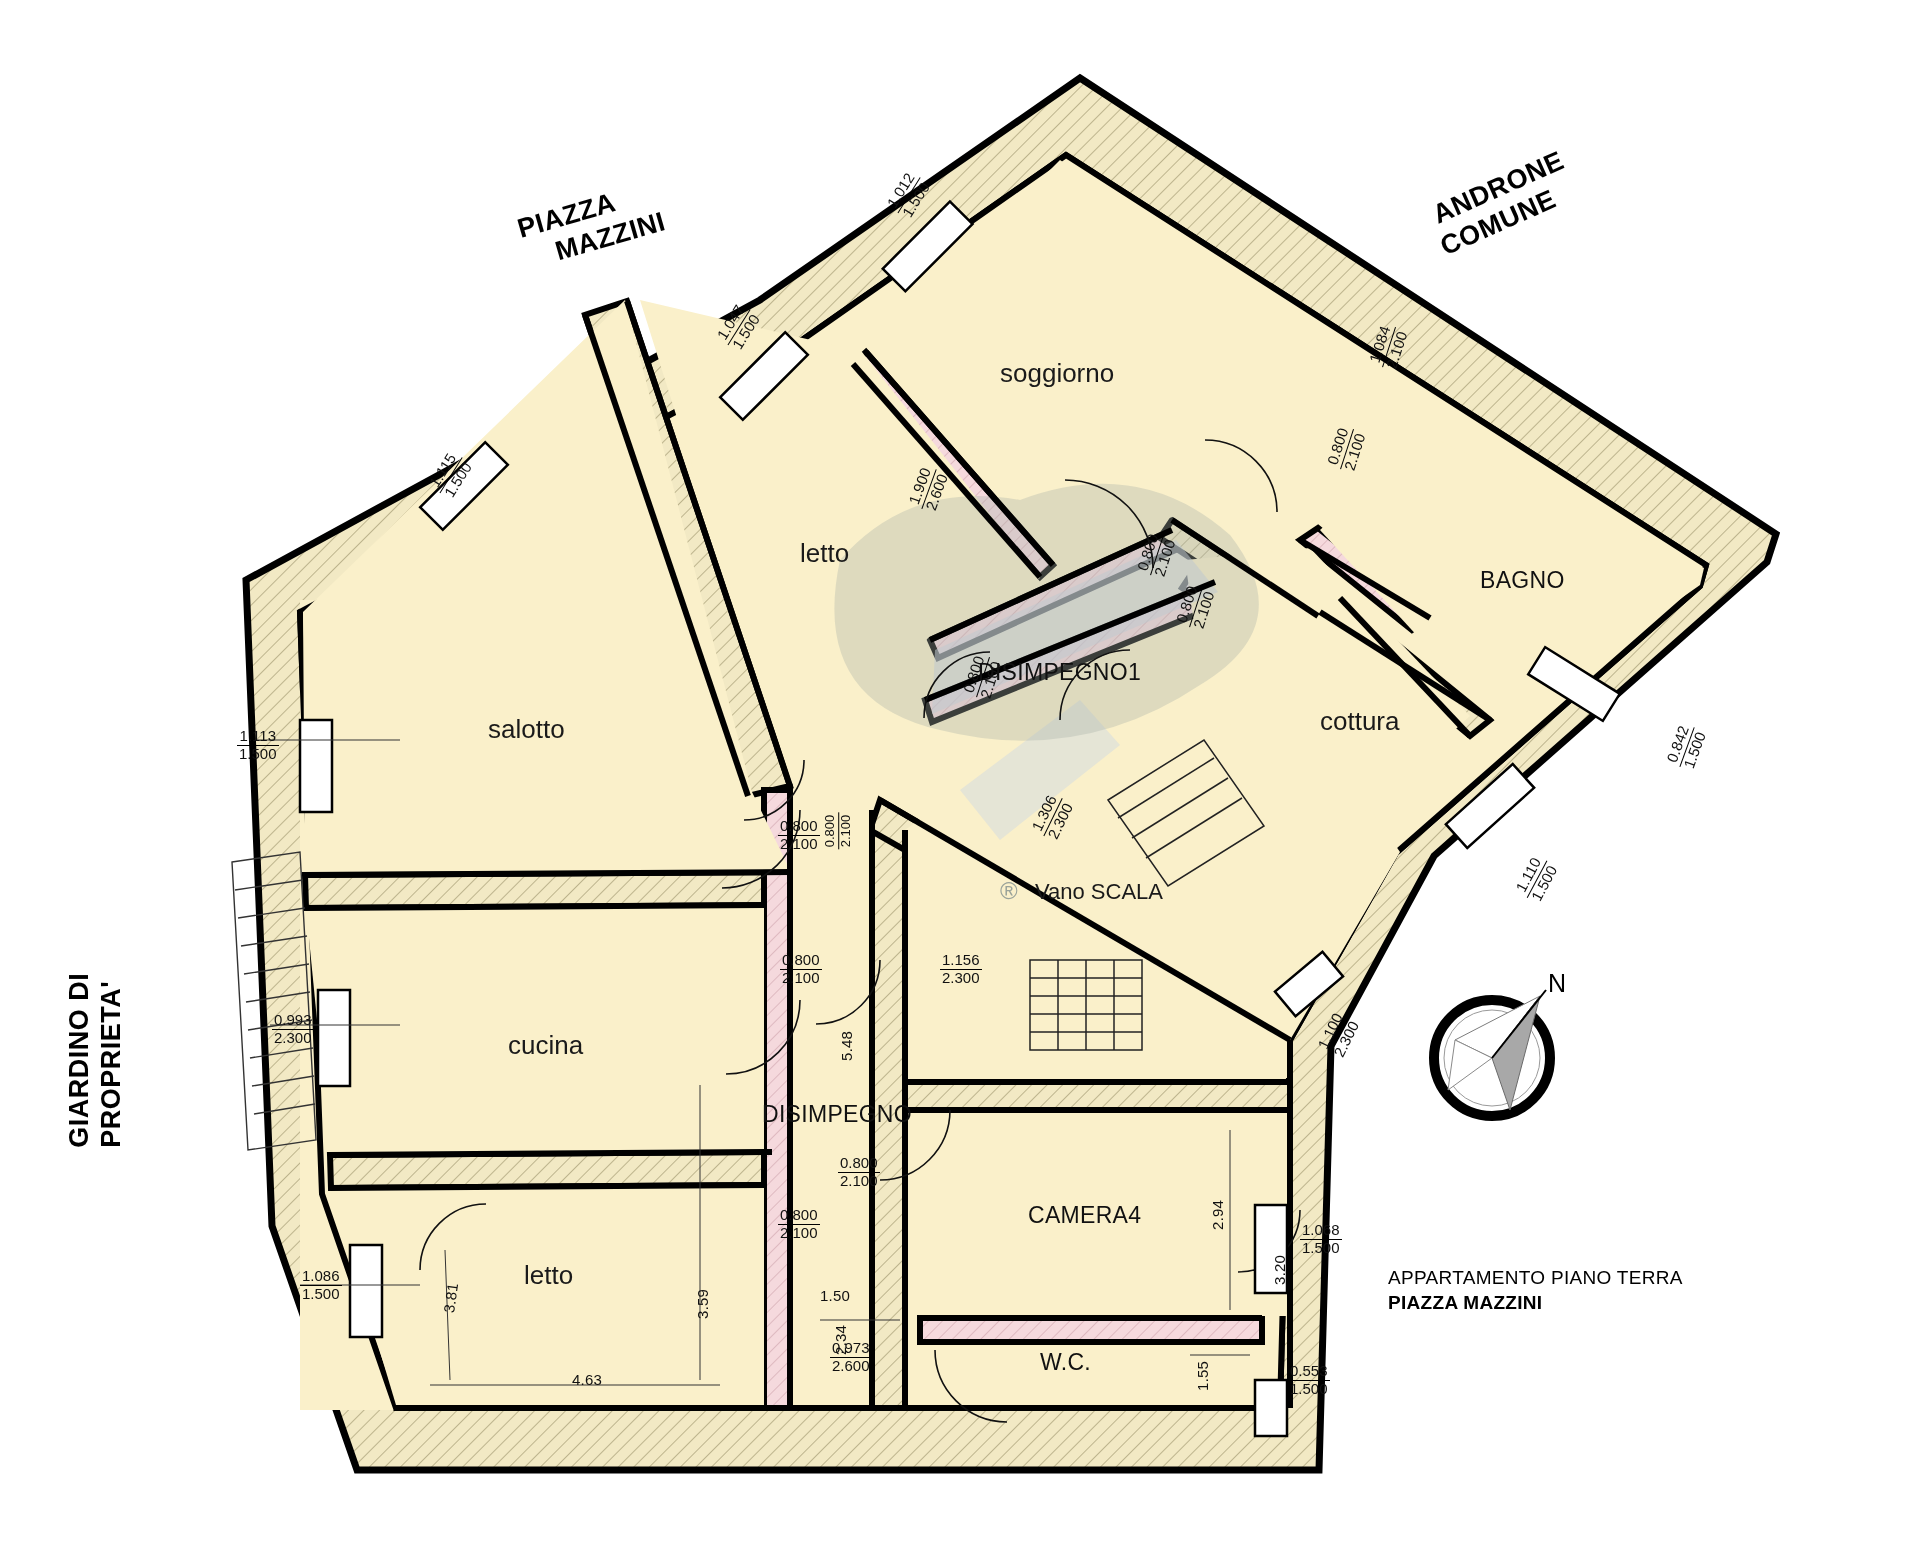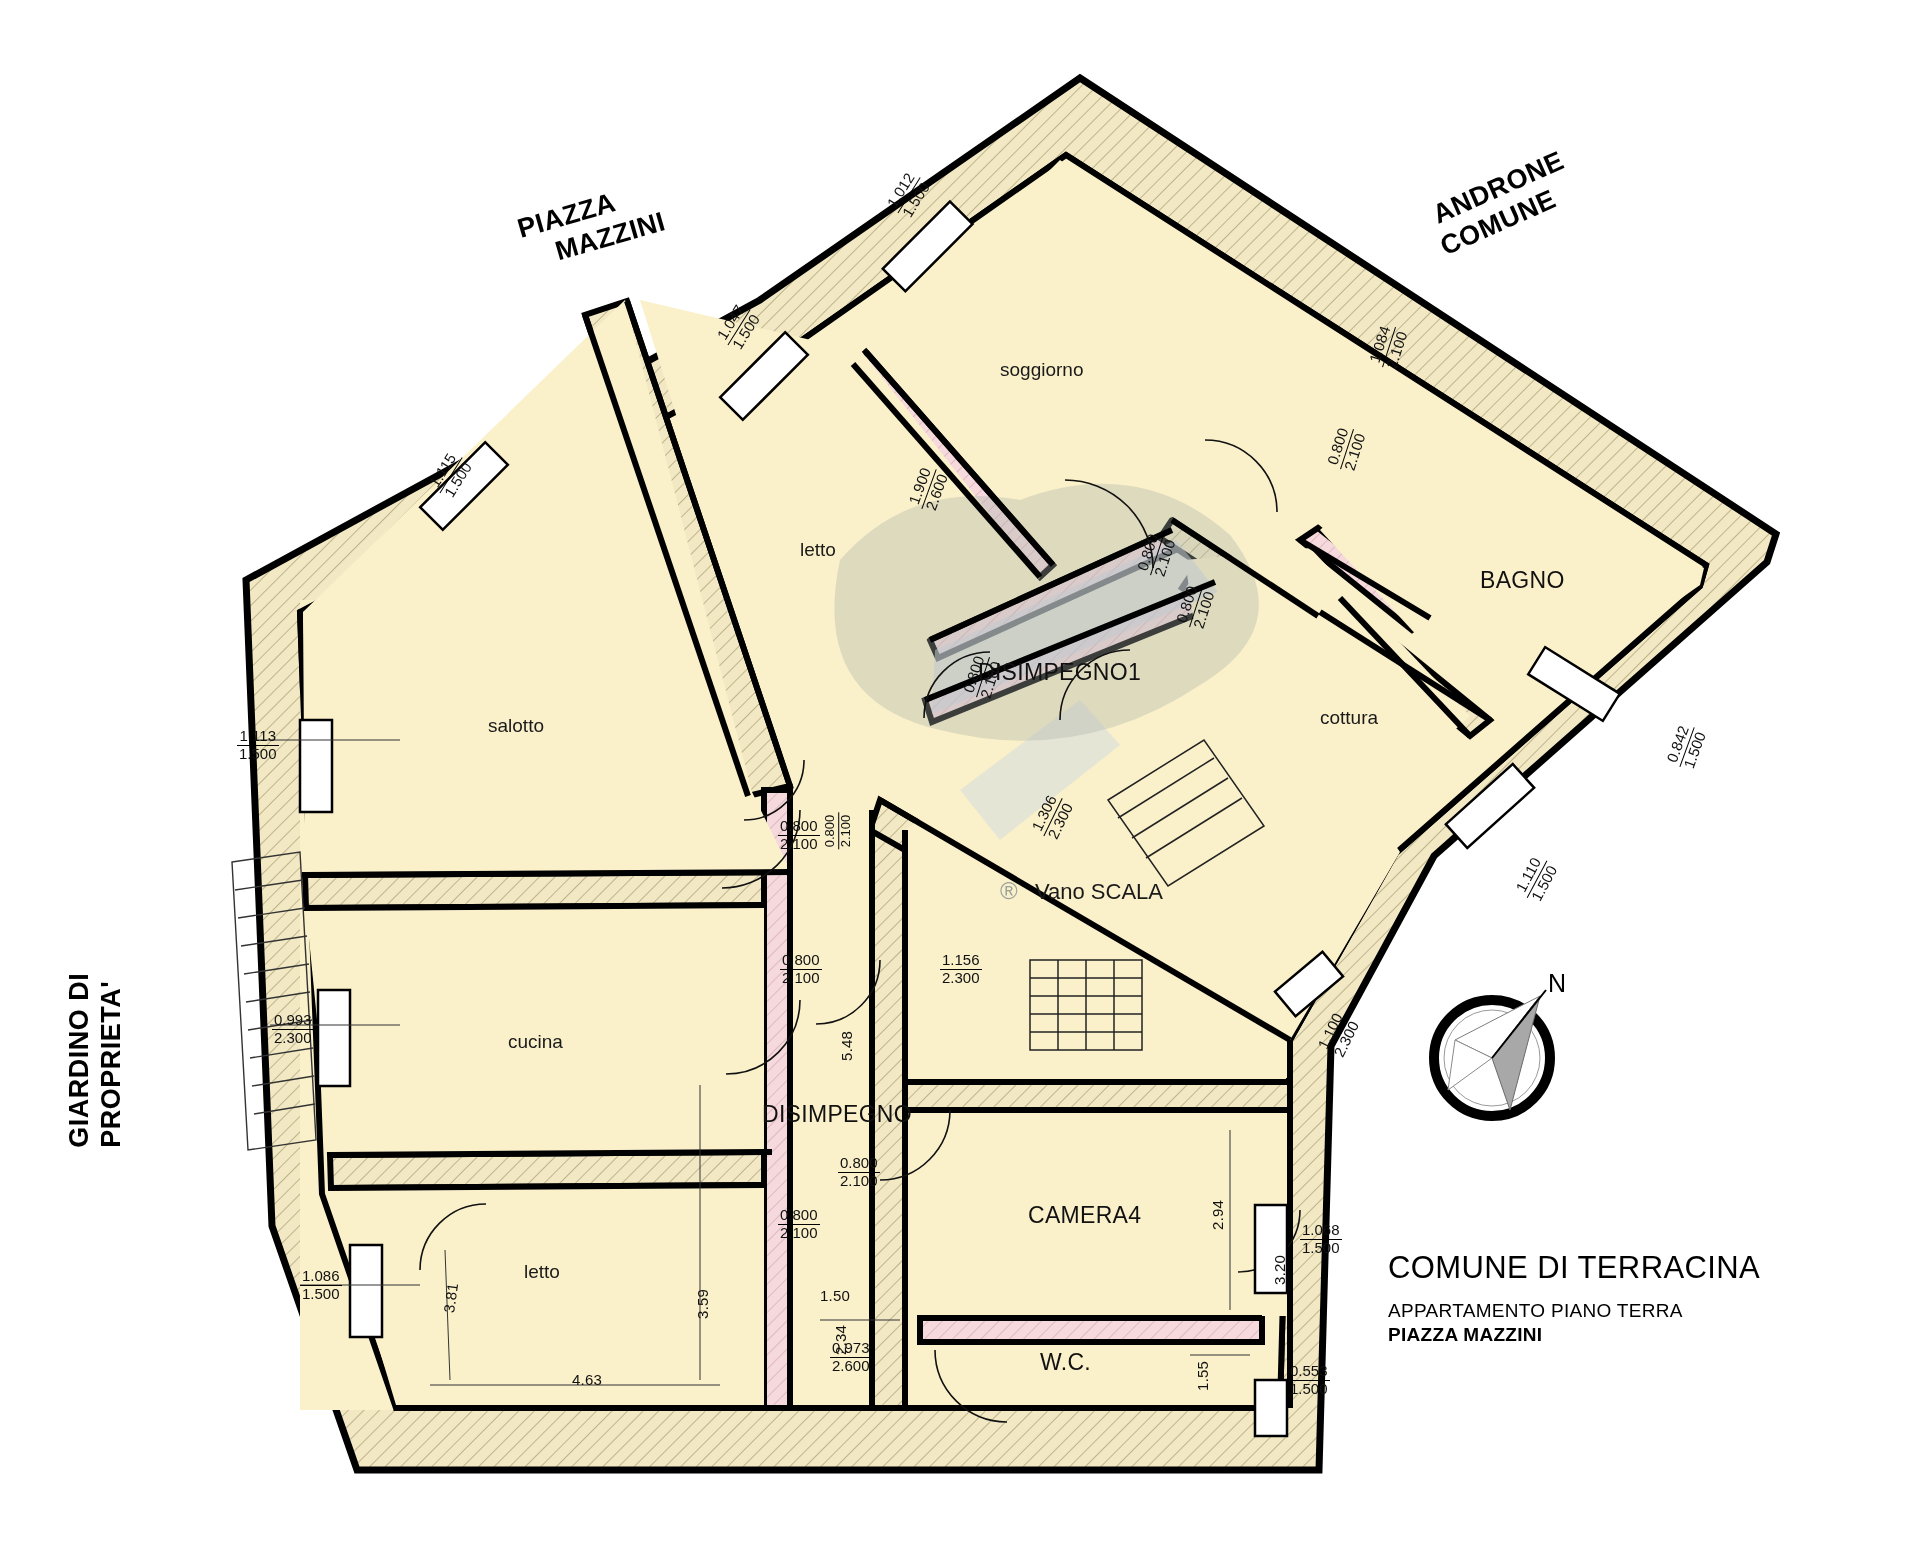--- a/index.html
+++ b/index.html
@@ -1,20 +1,20 @@
 <!DOCTYPE html>
 <html><head>
 <meta charset="utf-8">
 <style>
   html,body{margin:0;padding:0;background:#ffffff;}
   body{width:1920px;height:1552px;position:relative;overflow:hidden;
        font-family:"Liberation Sans",sans-serif;color:#000;}
   #plan{position:absolute;left:0;top:0;width:1920px;height:1552px;}
   .lbl{position:absolute;white-space:nowrap;line-height:1.05;}
-  .room{font-size:19px;color:#1a1a1a;}
+  .room{font-size:26px;color:#1a1a1a;}
   .room-caps{font-size:23px;color:#111;letter-spacing:.3px;}
   .dim{font-size:15px;color:#111;letter-spacing:.2px;}
   .dim2{font-size:15px;color:#111;line-height:1.12;text-align:center;}
   .dim2 .a{display:block;border-bottom:1.3px solid #000;padding:0 2px;}
   .dim2 .b{display:block;padding:0 2px;}
   .ext{font-size:27px;font-weight:700;letter-spacing:.5px;}
   .title-1{font-size:31px;letter-spacing:.4px;}
   .title-2{font-size:19px;letter-spacing:.3px;}
   .north-n{font-size:25px;}
 </style>
@@ -409,16 +409,15 @@
 <div class="lbl dim" style="left:832px;top:1038px;transform:rotate(-90deg);">5.48</div>
 <div class="lbl dim" style="left:820px;top:1288px;">1.50</div>
 <div class="lbl dim" style="left:826px;top:1332px;transform:rotate(-90deg);">2.34</div>
 <div class="lbl dim" style="left:1203px;top:1207px;transform:rotate(-90deg);">2.94</div>
 <div class="lbl dim" style="left:1265px;top:1262px;transform:rotate(-90deg);">3.20</div>
 <div class="lbl dim" style="left:1188px;top:1368px;transform:rotate(-90deg);">1.55</div>
 
 <div class="lbl north-n" style="left:1548px;top:970px;">N</div>
 
 <div class="lbl" style="left:1388px;top:1252px;">
-  <div class="title-1">COMUNE DI TERRACINA</div>
   <div class="title-2" style="margin-top:16px;">APPARTAMENTO PIANO TERRA</div>
   <div class="title-2" style="margin-top:5px;font-weight:bold;">PIAZZA MAZZINI</div>
 </div>
 
 </body></html>

